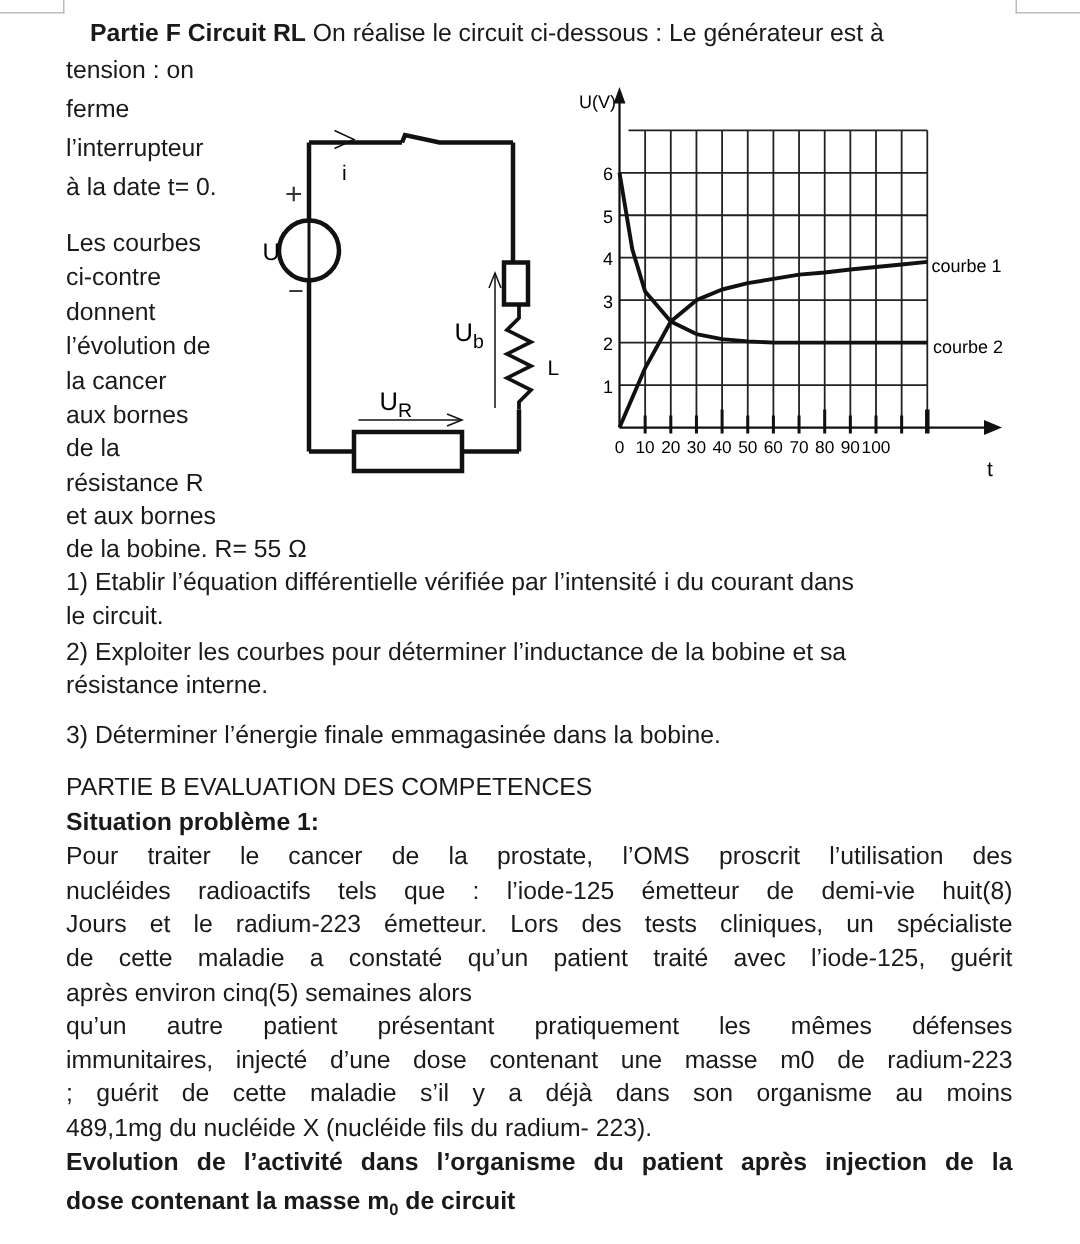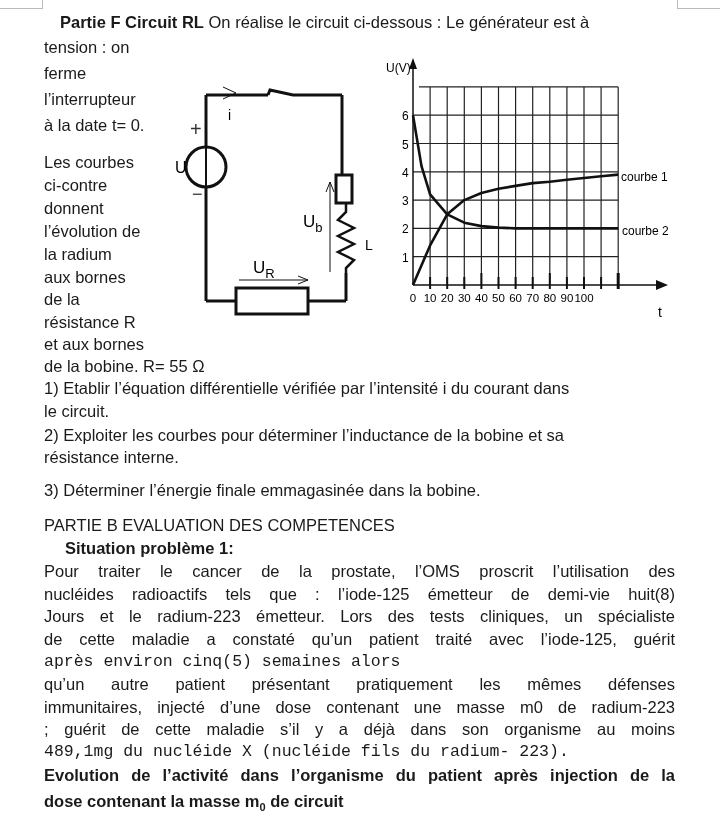--- a/index.html
+++ b/index.html
@@ -3,21 +3,21 @@
 <meta charset="utf-8">
 <style>
   html,body{margin:0;padding:0;background:#fff;}
   body{width:720px;height:829px;position:relative;overflow:hidden;font-family:"Liberation Sans",sans-serif;color:#1a1a1a;}
   .corner{position:absolute;border-color:#bbb;border-style:solid;}
   .corner.tl{left:0;top:0;width:42px;height:8px;border-width:0 1px 1px 0;}
   .corner.tr{right:0;top:0;width:42px;height:8px;border-width:0 0 1px 1px;}
   .t{position:absolute;font-size:16.5px;line-height:22px;white-space:nowrap;}
   .b{font-weight:bold;}
   .just{position:absolute;left:44px;width:631px;font-size:16.5px;line-height:22px;text-align:justify;text-align-last:justify;}
-  .nojust{text-align-last:left;font-family:Liberation Mono, monospace;}
+  .nojust{text-align-last:left;}
   svg text{font-family:"Liberation Sans",sans-serif;}
 </style>
 </head>
 <body>
 
 <div class="corner tl"></div>
 <div class="corner tr"></div>
 
 <div class="t" style="left:44px;top:11px;margin-left:16px;">
   <span class="b">Partie F Circuit RL</span><span> On réalise le circuit ci-dessous : Le générateur est à</span>
@@ -25,21 +25,21 @@
 
 <div>
   <div class="t" style="left:44px;top:36px;">tension  :  on</div>
   <div class="t" style="left:44px;top:62px;">ferme</div>
   <div class="t" style="left:44px;top:88px;text-align:center;">l’interrupteur</div>
   <div class="t" style="left:44px;top:114px;">à la date t= 0.</div>
   <div class="t" style="left:44px;top:151px;">Les  courbes</div>
   <div class="t" style="left:44px;top:174px;">ci-contre</div>
   <div class="t" style="left:44px;top:197px;">donnent</div>
   <div class="t" style="left:44px;top:220px;">l’évolution  de</div>
-  <div class="t" style="left:44px;top:243px;">la        radium</div>
+  <div class="t" style="left:44px;top:243px;">la        cancer</div>
   <div class="t" style="left:44px;top:266px;">aux      bornes</div>
   <div class="t" style="left:44px;top:288px;">de                  la</div>
   <div class="t" style="left:44px;top:311px;">résistance   R</div>
   <div class="t" style="left:44px;top:333px;">et aux bornes</div>
   <div class="t" style="left:44px;top:355px;">de la bobine. R= 55 Ω</div>
 </div>
 
 <svg style="position:absolute;left:160px;top:60px;" width="220" height="260" viewBox="0 0 220 260">
   <g stroke="#111" stroke-width="3" fill="none">
 
@@ -148,21 +148,21 @@
   <text x="252" y="180" font-size="12">courbe 2</text>
 </svg>
 
 <div class="t" style="left:44px;top:377px;">1) Etablir l’équation différentielle vérifiée par l’intensité i du courant dans</div>
 <div class="t" style="left:44px;top:400px;">le circuit.</div>
 <div class="t" style="left:44px;top:424px;">2) Exploiter les courbes pour déterminer l’inductance de la bobine et sa</div>
 <div class="t" style="left:44px;top:446px;">résistance interne.</div>
 <div class="t" style="left:44px;top:479px;">3) Déterminer l’énergie finale emmagasinée dans la bobine.</div>
 
 <div class="t" style="left:44px;top:514px;">PARTIE B EVALUATION DES COMPETENCES</div>
-<div class="t" style="left:44px;top:537px;font-weight:bold;margin-left:21px;">Situation problème 1:</div>
+<div class="t" style="left:44px;top:537px;font-weight:bold;">Situation problème 1:</div>
 
 <div class="just" style="top:560px;">Pour traiter le cancer de la prostate, l’OMS proscrit l’utilisation des</div>
 <div class="just" style="top:583px;">nucléides radioactifs tels que : l’iode-125 émetteur de demi-vie huit(8)</div>
 <div class="just" style="top:605px;">Jours et le radium-223 émetteur. Lors des tests cliniques, un spécialiste</div>
 <div class="just" style="top:628px;">de cette maladie a constaté qu’un patient traité avec l’iode-125, guérit</div>
 <div class="just nojust" style="top:651px;">après environ cinq(5) semaines alors</div>
 <div class="just" style="top:673px;">qu’un autre patient présentant pratiquement les mêmes défenses</div>
 <div class="just" style="top:696px;">immunitaires, injecté d’une dose contenant une masse m0 de radium-223</div>
 <div class="just" style="top:718px;">; guérit de cette maladie s’il y a déjà dans son organisme au moins</div>
 <div class="just nojust" style="top:741px;">489,1mg du nucléide X (nucléide fils du radium- 223).</div>

